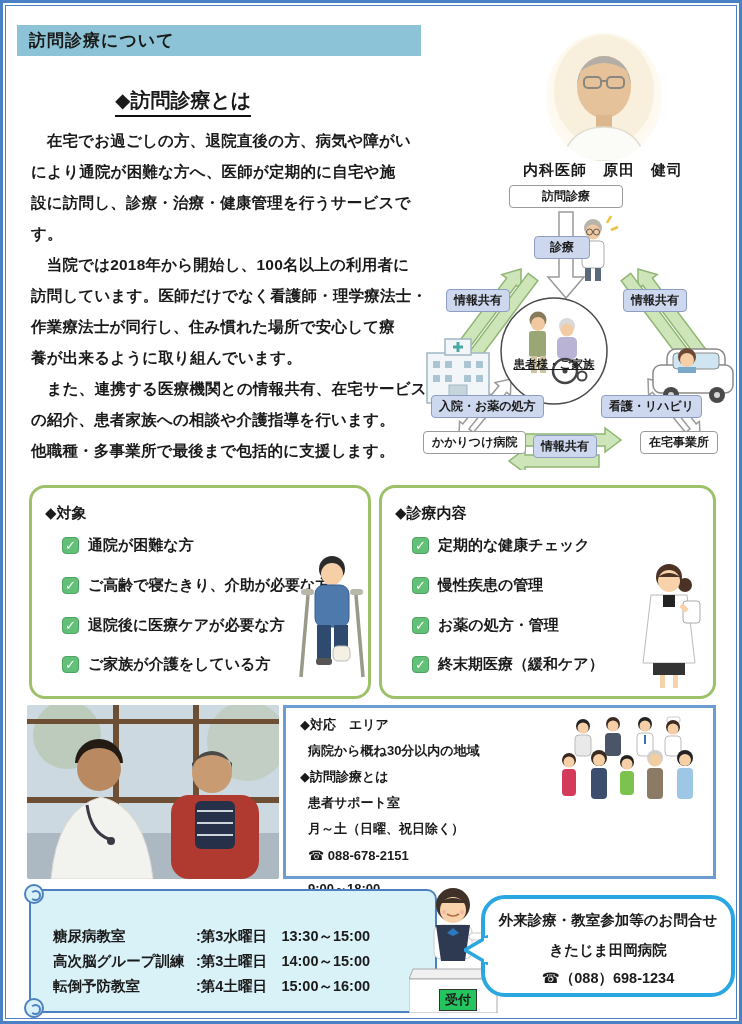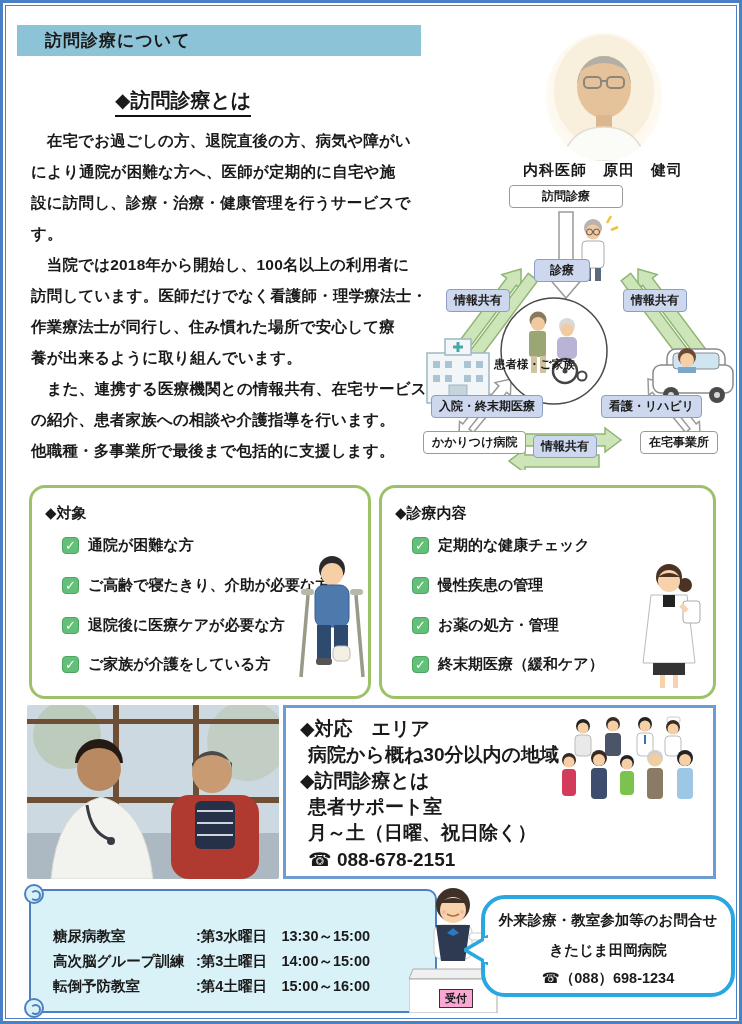--- a/index.html
+++ b/index.html
@@ -6,73 +6,73 @@
   .page{
     position:relative;width:742px;height:1024px;box-sizing:border-box;
     background:#fff;border:3px solid #4a80c5;overflow:hidden;
     font-family:"Liberation Sans","DejaVu Sans",sans-serif;color:#1a1a1a;
   }
   .page::before{content:"";position:absolute;inset:2px;border:1.5px solid #4a80c5;pointer-events:none;z-index:50;}
   .abs{position:absolute;}
 
   
   .banner{left:14px;top:22px;width:404px;height:31px;line-height:31px;background:#8cc3d6;
-          font-size:17px;font-weight:700;padding-left:28px;box-sizing:border-box;letter-spacing:1px;}
+          font-size:17px;font-weight:700;padding-left:12px;box-sizing:border-box;letter-spacing:1px;}
 
   
   .section-title{left:112px;top:84px;font-size:20px;font-weight:700;border-bottom:2px solid #111;padding-bottom:1px;}
   .body-text{left:28px;top:122px;width:402px;font-size:15.5px;font-weight:600;line-height:31px;white-space:pre-line;letter-spacing:0.2px;}
 
   
   .portrait{left:543px;top:30px;width:116px;height:128px;border-radius:50%;
             background:radial-gradient(ellipse at 50% 45%, #faf1dd 0%, #fdf8ec 55%, #ffffff 100%);overflow:hidden;}
   .doctor-caption{left:490px;top:158px;width:220px;text-align:center;font-size:15px;font-weight:700;letter-spacing:1px;}
 
   
   .diagram{left:418px;top:182px;width:317px;height:285px;}
   .diagram svg{position:absolute;left:0;top:0;}
   .lbl-lav{position:absolute;background:#cdd7ed;border:1px solid #8d9dc3;border-radius:4px;
            font-size:12px;font-weight:600;padding:2px 7px;white-space:nowrap;z-index:3;}
   .lbl-white{position:absolute;background:#fff;border:1px solid #9a9a9a;border-radius:4px;
            font-size:12px;font-weight:600;padding:2px 8px;white-space:nowrap;z-index:3;}
-  .circle-label{position:absolute;left:73px;top:172px;width:120px;text-align:left;font-size:11.5px;font-weight:600;z-index:3;}
+  .circle-label{position:absolute;left:73px;top:172px;width:120px;text-align:center;font-size:11.5px;font-weight:600;z-index:3;text-decoration:underline;}
 
   
   .gbox{border:3px solid #9dc169;border-radius:16px;background:#fff;box-sizing:border-box;}
   .box-target{left:26px;top:482px;width:342px;height:214px;}
   .box-services{left:376px;top:482px;width:337px;height:214px;}
   .gbox-title{position:absolute;left:13px;top:16px;font-size:15px;font-weight:700;}
   .chk-row{position:absolute;left:30px;display:flex;align-items:center;gap:9px;font-size:15px;font-weight:600;white-space:nowrap;}
   .chk-row.r1{top:48px}.chk-row.r2{top:88px}.chk-row.r3{top:128px}.chk-row.r4{top:167px}
   .chk{width:17px;height:17px;border-radius:4px;background:#63c078;border:1.5px solid #4da463;color:#fff;
        font-size:13px;line-height:16px;text-align:center;flex:0 0 auto;box-sizing:border-box;font-weight:700;}
 
   
   .photo{left:24px;top:702px;width:252px;height:174px;overflow:hidden;border-radius:2px;}
 
   
   .cbox{left:280px;top:702px;width:433px;height:174px;border:3px solid #6b9cd2;box-sizing:border-box;background:#fff;}
-  .cline{position:absolute;left:14px;font-size:19px;font-weight:700;white-space:nowrap;}
+  .cline{position:absolute;left:14px;font-size:13px;font-weight:700;white-space:nowrap;}
   .cline.ind{left:22px;font-weight:600;}
   .hours{display:flex;gap:42px;flex-direction:column;}
 
   
   .classes{left:26px;top:886px;width:408px;height:124px;background:#d9f2f8;border:2.5px solid #4d80c0;border-radius:10px;box-sizing:border-box;}
   .curl{position:absolute;width:20px;height:20px;border:2.5px solid #4d80c0;border-radius:50%;background:#d9f2f8;box-sizing:border-box;}
   .curl::after{content:"";position:absolute;left:4px;top:4px;width:7px;height:7px;border:2px solid #4d80c0;border-radius:50%;border-left-color:transparent;}
   .curl.tl{left:-7px;top:-7px;}
   .curl.bl{left:-7px;bottom:-7px;}
   .cls-title{position:absolute;left:22px;top:10px;font-size:14.5px;font-weight:700;}
   .cls-row{position:absolute;left:22px;display:flex;font-size:14.5px;font-weight:600;white-space:nowrap;}
   .cls-row .nm{width:143px;flex:0 0 auto;}
   .cls-row.r1{top:36px}.cls-row.r2{top:61px}.cls-row.r3{top:86px}
 
   
   .receptionist{left:406px;top:878px;width:90px;height:132px;}
-  .uketsuke{left:436px;top:986px;background:#f9a8d4;border:1.5px solid #333;font-size:11px;font-weight:700;padding:1px 5px;z-index:6;}
+  .uketsuke{left:436px;top:986px;background:#22c55e;border:1.5px solid #333;font-size:13px;font-weight:700;padding:1px 5px;z-index:6;}
   .bubble{left:478px;top:892px;width:254px;height:102px;background:#fff;border:4px solid #2aa7e0;border-radius:24px;box-sizing:border-box;z-index:5;}
   .bubble-tail{position:absolute;left:-21px;top:36px;}
   .bline{position:absolute;left:0;width:100%;text-align:center;font-size:14.5px;font-weight:700;white-space:nowrap;}
   .bline.l1{top:12px}.bline.l2{top:42px}.bline.l3{top:70px}
 </style>
 </head>
 <body>
 
 <div class="page">
 
@@ -174,25 +174,25 @@
         <rect x="119" y="171" width="6" height="17" fill="#cfc3a0"></rect>
         <circle cx="146" cy="141" r="8" fill="#d9d9d9"></circle>
         <circle cx="146" cy="145" r="6.5" fill="#f2cba2"></circle>
         <rect x="136" y="152" width="20" height="22" rx="5" fill="#b9b3d6"></rect>
         <circle cx="144" cy="186" r="12" fill="none" stroke="#444" stroke-width="2.5"></circle>
         <circle cx="144" cy="186" r="2.5" fill="#444"></circle>
         <circle cx="161" cy="191" r="4.5" fill="none" stroke="#444" stroke-width="2"></circle>
       </g>
     </svg>
     <div class="lbl-white" style="left:88px;top:0;width:96px;text-align:center;">訪問診療</div>
-    <div class="lbl-lav" style="left:113px;top:51px;width:40px;text-align:center;margin-top:23px;">診療</div>
+    <div class="lbl-lav" style="left:113px;top:51px;width:40px;text-align:center;">診療</div>
     <div class="lbl-lav" style="left:25px;top:104px;">情報共有</div>
     <div class="lbl-lav" style="left:202px;top:104px;">情報共有</div>
     <div class="circle-label">患者様・ご家族</div>
-    <div class="lbl-lav" style="left:10px;top:210px;">入院・終末期医療</div>
+    <div class="lbl-lav" style="left:10px;top:210px;">入院・お薬の処方</div>
     <div class="lbl-lav" style="left:180px;top:210px;">看護・リハビリ</div>
     <div class="lbl-white" style="left:2px;top:246px;">かかりつけ病院</div>
     <div class="lbl-white" style="left:219px;top:246px;">在宅事業所</div>
     <div class="lbl-lav" style="left:112px;top:250px;">情報共有</div>
   </div>
 
   <div class="abs gbox box-target">
     <div class="gbox-title">◆対象</div>
     <div class="chk-row r1">
       <span class="chk">✓</span>

